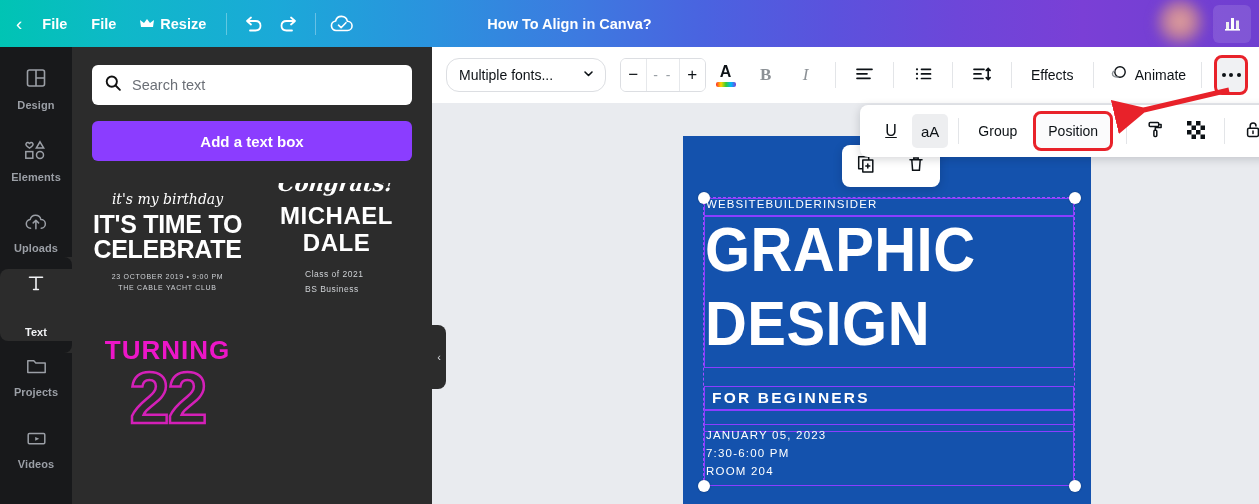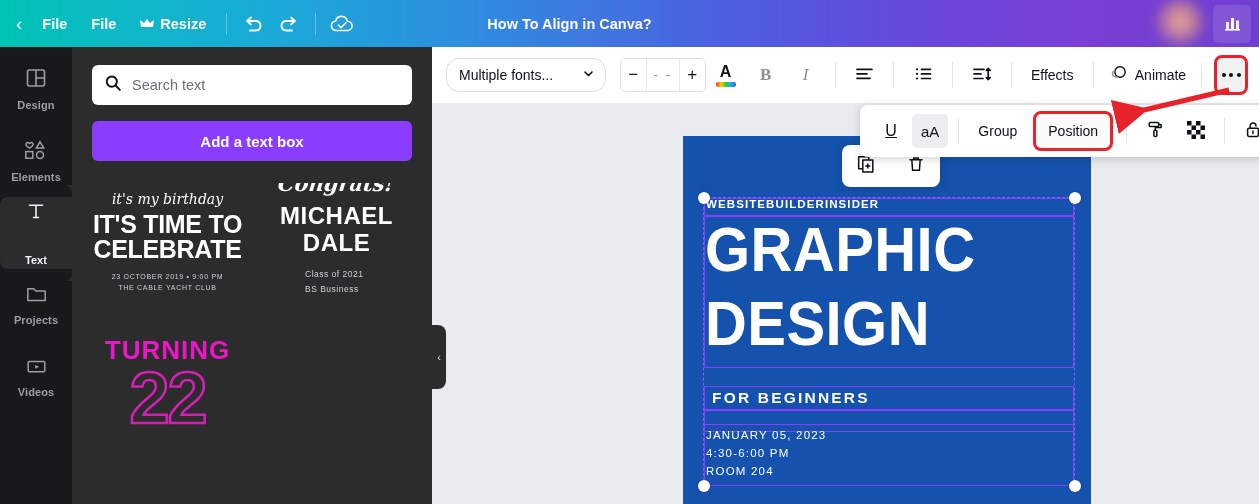--- a/index.html
+++ b/index.html
@@ -250,21 +250,21 @@
   }
   .sel-box {
     position: absolute; border: 1.5px solid #8b3dff; box-sizing: border-box;
   }
   .handle {
     position: absolute; width: 12px; height: 12px; border-radius: 50%;
     background: #fff; box-shadow: 0 0 2px rgba(0,0,0,0.35);
   }
   .dtext { position: absolute; color: #fff; }
   #d-website {
-    left: 23px; top: 62px; font-size: 11.5px; font-weight: bold;
+    left: 23px; top: 62px; font-size: 11.5px; font-weight: normal;
     letter-spacing: 1.1px;
   }
   #d-graphic, #d-design {
     left: 22px; font-weight: bold; font-size: 63px; line-height: 0.94;
     letter-spacing: 0.5px; transform: scaleX(0.92); transform-origin: left center;
   }
   #d-graphic { top: 84px; }
   #d-design { top: 158px; }
   #d-beginners {
     left: 23px; top: 253px; font-size: 15.5px; font-weight: bold; letter-spacing: 2.2px; padding-left: 6px;
@@ -350,20 +350,29 @@
         <svg width="26" height="22" viewBox="0 0 26 22" fill="none" stroke-width="1.5">
           <path d="M3.2 4.4c1-1.4 3-1 3.3.6.3-1.6 2.3-2 3.3-.6.9 1.3-.4 3-3.3 4.7C3.6 7.4 2.3 5.7 3.2 4.4z"></path>
           <path d="M17 2.8l3.7 6.3h-7.4z"></path>
           <rect x="2.8" y="12.6" width="7" height="6.6"></rect>
           <circle cx="17" cy="15.9" r="3.5"></circle>
         </svg>
       </span>
       <span class="rl">Elements</span>
     </div>
 
+    <div class="rail-item">
+      <span>
+        <svg width="24" height="20" viewBox="0 0 24 20" fill="none" stroke-width="1.5" stroke-linecap="round" stroke-linejoin="round">
+          <path d="M6.6 16.2a4.4 4.4 0 0 1-.4-8.77A5.5 5.5 0 0 1 16.9 7.6a4.3 4.3 0 0 1 .3 8.6"></path>
+          <path d="M11.9 16.8V8.4M9.2 10.9l2.7-2.6 2.7 2.6"></path>
+        </svg>
+      </span>
+      <span class="rl">Uploads</span>
+    </div>
 
     <div class="rail-item active">
       <span class="rail-cap" style="top:-12px"></span>
       <span class="rail-cap bottom" style="bottom:-12px"></span>
       <span>
         <svg width="22" height="22" viewBox="0 0 22 22" fill="none" stroke-width="1.6" stroke-linecap="round">
           <path d="M4.5 5.2h13M11 5.2v12.3M8.6 17.5h4.8"></path>
         </svg>
       </span>
       <span class="rl">Text</span>
@@ -437,21 +446,21 @@
       <div class="sel-box" style="left:21px;top:80px;width:370px;height:152px"></div>
       <div class="sel-box" style="left:21px;top:250px;width:370px;height:24px"></div>
       <div class="sel-box" style="left:21px;top:274px;width:370px;height:22px"></div>
       <div class="sel-box" style="left:21px;top:288px;width:370px;height:62px"></div>
 
       <div class="dtext" id="d-website">WEBSITEBUILDERINSIDER</div>
       <div class="dtext" id="d-graphic">GRAPHIC</div>
       <div class="dtext" id="d-design">DESIGN</div>
       <div class="dtext" id="d-beginners">FOR BEGINNERS</div>
       <div class="dtext" id="d-details" style="white-space:pre-line">JANUARY 05, 2023
-4:30-6:00 PM
+7:30-6:00 PM
 ROOM 204</div>
 
       <div class="handle" style="left:15px;  top:56px"></div>
       <div class="handle" style="left:386px; top:56px"></div>
       <div class="handle" style="left:15px;  top:344px"></div>
       <div class="handle" style="left:386px; top:344px"></div>
     </div>
 
     <div id="float-bar">
       <span>

